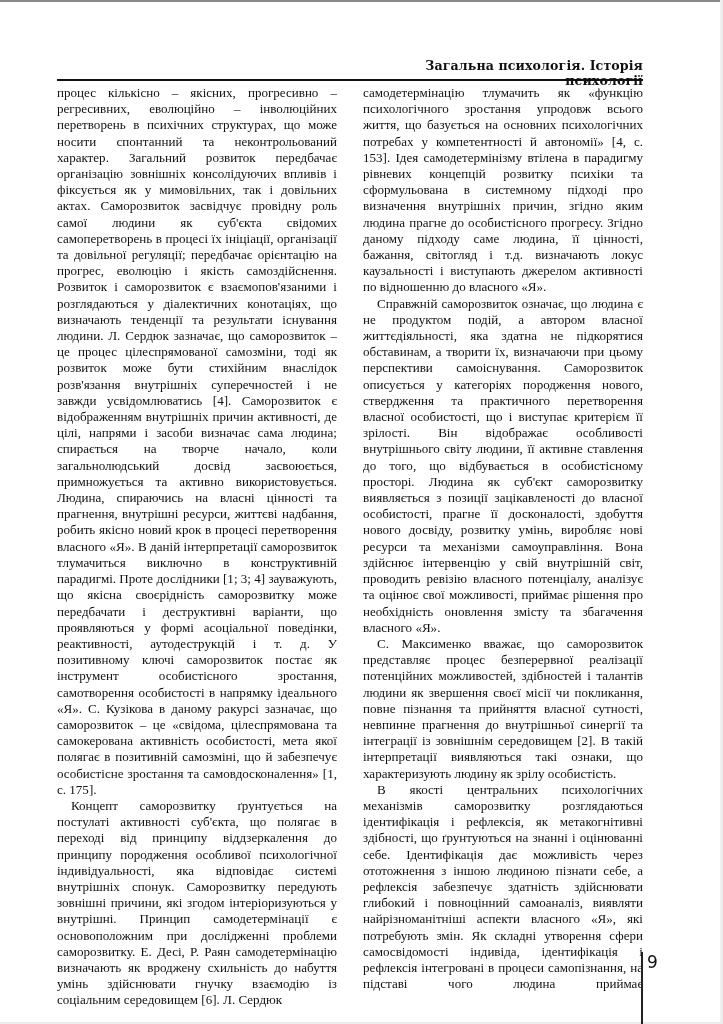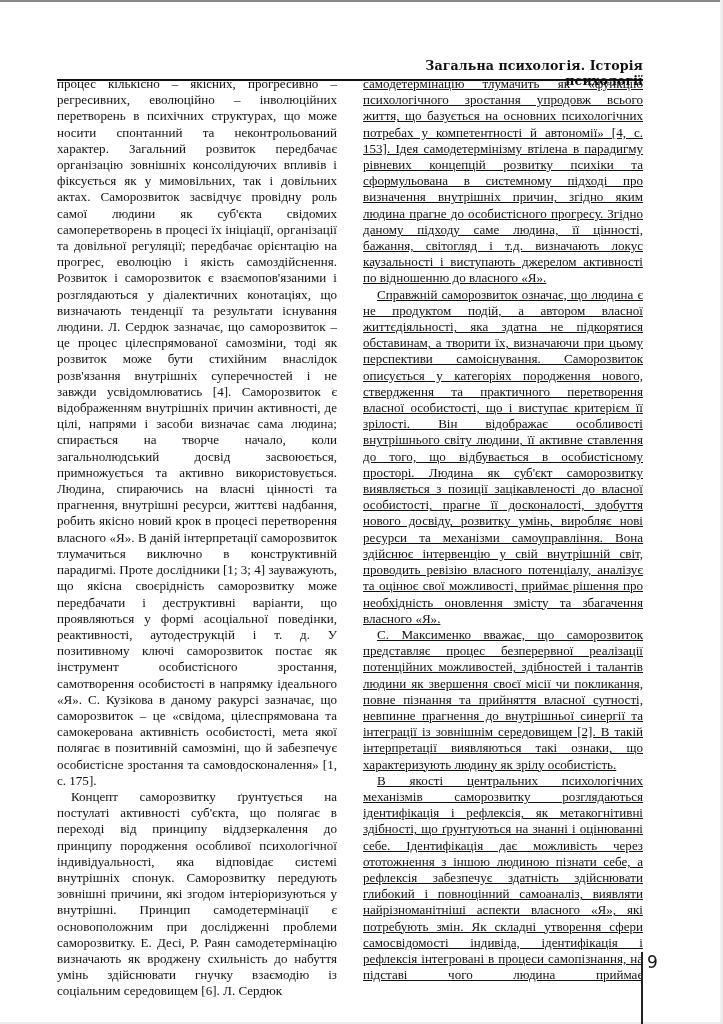--- a/index.html
+++ b/index.html
@@ -17,27 +17,27 @@
   .running-head {
     position: absolute; left: 360px; top: 58px; width: 283px;
     text-align: right;
     font-family: "DejaVu Serif", "Liberation Serif", serif;
     font-weight: bold; font-size: 12.6px; letter-spacing: 0.1px;
     color: #111;
   }
   .head-rule { position: absolute; left: 57px; top: 79px; width: 586px; height: 2px; background: #111; }
 
   .col {
-    position: absolute; top: 76px; width: 280px;
+    position: absolute; top: 85px; width: 280px;
     font-size: 13.05px; line-height: 16.2px;
     text-align: justify; text-align-last: auto;
     hyphens: manual;
   }
   .col.left { left: 57px; }
-  .col.right { left: 363px; text-decoration: underline; }
+  .col.right { left: 363px; }
   .col p { margin: 0; }
   .col p.indent { text-indent: 14px; }
   .col p.last-line-justify { text-align-last: justify; }
 
   .folio-rule { position: absolute; left: 641px; top: 952px; width: 2px; height: 72px; background: #222; }
   .folio {
     position: absolute; left: 647px; top: 952px;
     font-family: "DejaVu Sans", "Liberation Sans", sans-serif;
     font-size: 17px; color: #111;
   }

